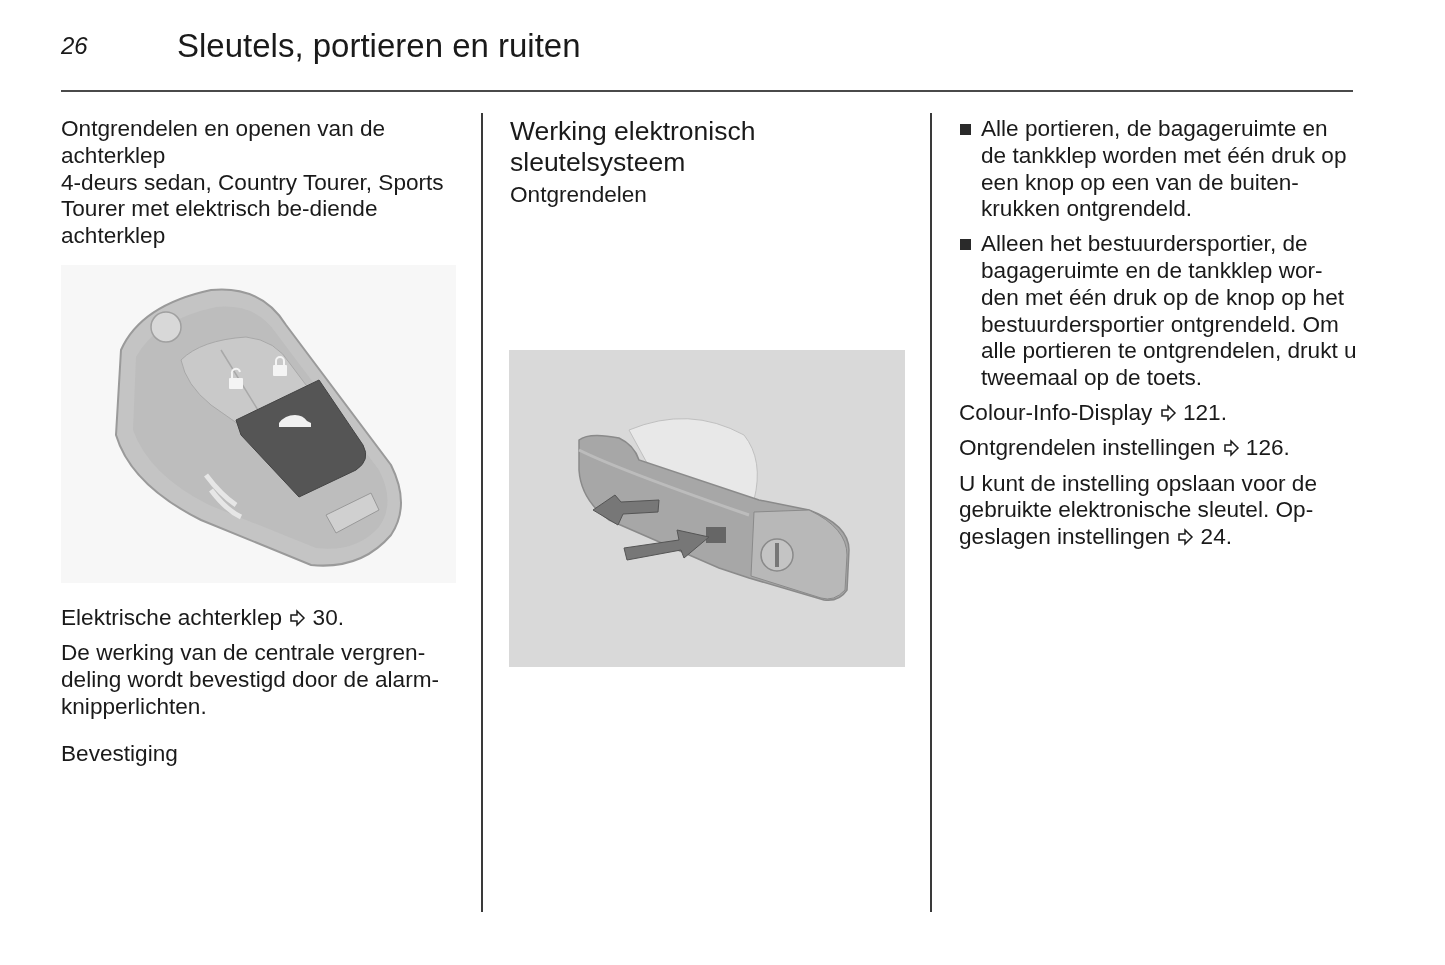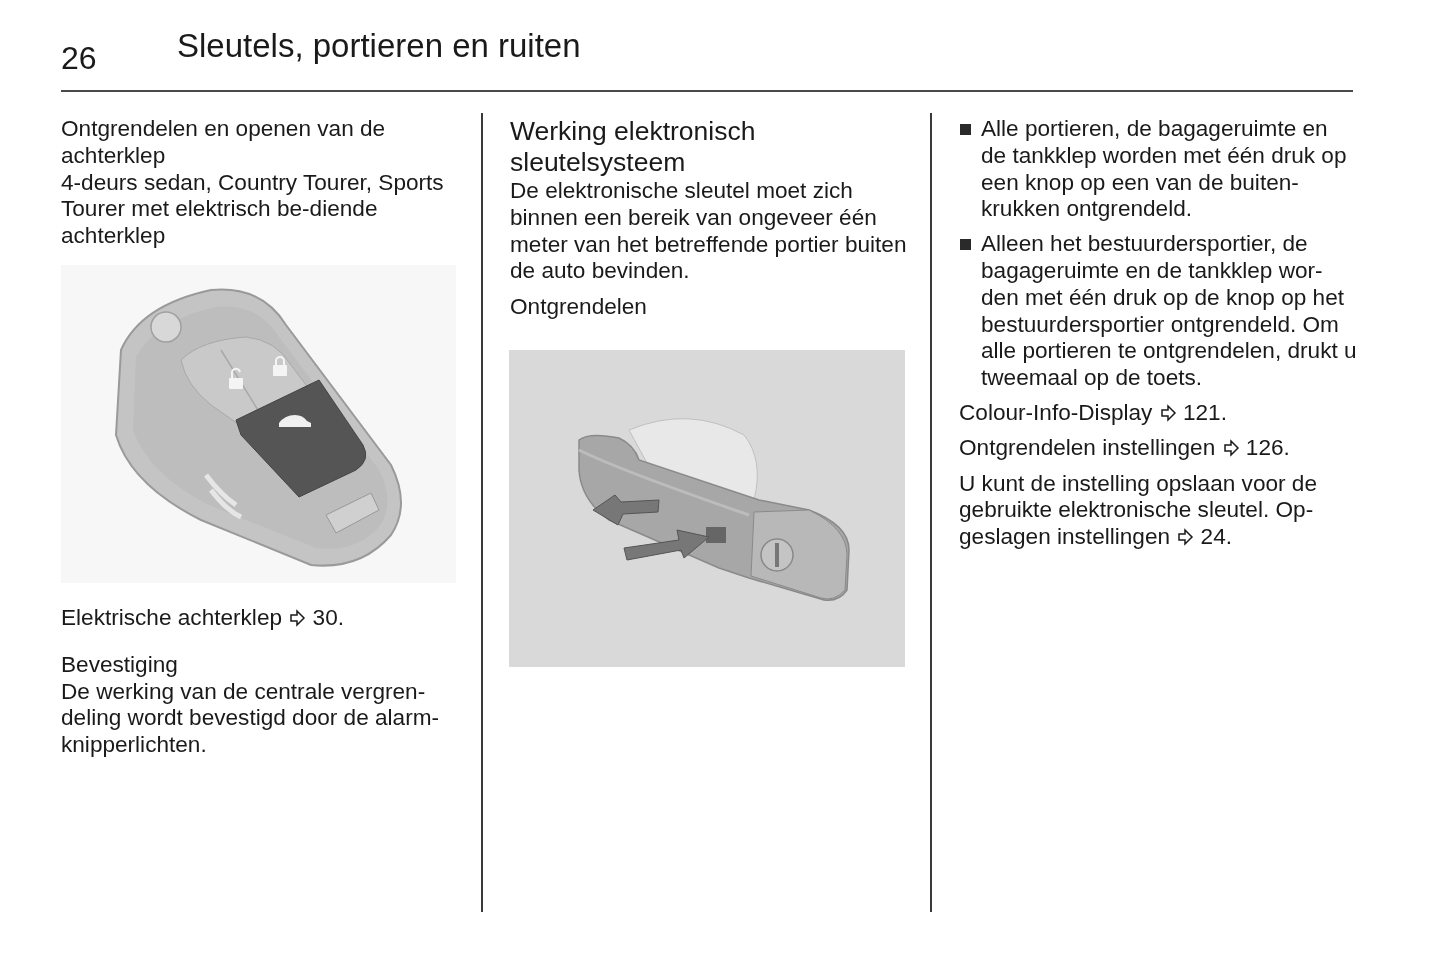--- a/index.html
+++ b/index.html
@@ -1,20 +1,20 @@
 <!DOCTYPE html>
 <html><head>
 <meta charset="utf-8">
 <style>
   html, body { margin: 0; padding: 0; background: #ffffff; }
   body {
     width: 1445px; height: 965px; position: relative; overflow: hidden;
     font-family: "Liberation Sans", sans-serif; color: #1a1a1a;
   }
-  .page-number { position: absolute; left: 61px; top: 40px; font-size: 32px; line-height: 36px; }
+  .page-number { position: absolute; left: 61px; top: 28px; font-size: 24px; line-height: 36px; font-style: italic; }
   .chapter-title { position: absolute; left: 177px; top: 28px; font-size: 33px; line-height: 36px; }
   .header-rule { position: absolute; left: 61px; top: 90px; width: 1292px; height: 2px; background: #4a4a4a; }
   .col-divider { position: absolute; top: 113px; width: 2px; height: 799px; background: #3a3a3a; }
   .col { position: absolute; top: 116px; font-size: 22.6px; line-height: 26.8px; }
   .col p { margin: 0 0 8.5px 0; }
   .col1 { left: 61px; width: 400px; }
   .col2 { left: 510px; width: 400px; }
   .col3 { left: 959px; width: 400px; }
   .section-title { font-size: 26.5px; line-height: 31px; margin: 0 0 0 0; }
   .figure { position: absolute; }
@@ -74,27 +74,26 @@
 </div>
 
 <div class="col col1" style="top:605px;">
   <p>
     <span>Elektrische achterklep</span>
     <svg class="xref" viewBox="0 0 18 18">
         <path d="M3 6 H9 V2 L16 9 L9 16 V12 H3 Z" fill="none" stroke="#1a1a1a" stroke-width="1.5"></path>
       </svg>
     <span>30.</span>
   </p>
+  <p>De werking van de centrale vergren-deling wordt bevestigd door de alarm-knipperlichten.</p>
   <p style="margin-top:20px;margin-bottom:0;">Bevestiging</p>
-  <p>De werking van de centrale vergren-deling wordt bevestigd door de alarm-knipperlichten.</p>
 </div>
 
 <div class="col col2">
   <div class="section-title" style="width:300px;">Werking elektronisch sleutelsysteem</div>
-  <p>De elektronische sleutel moet zich binnen een bereik van ongeveer één meter van het betreffende portier buiten de auto bevinden.</p>
   <p style="margin-top:4px;">Ontgrendelen</p>
 </div>
 
 <div class="figure fig-handle">
   <svg width="396" height="317" viewBox="0 0 396 317">
 
     <path d="M120 80 Q180 55 235 85 Q255 110 245 150 L150 135 Z" fill="#e8e8e8" stroke="#c0c0c0"></path>
 
     <path d="M70 90 Q80 82 110 88 Q125 95 130 110 L250 150 L300 160 Q340 175 340 200 L338 240 Q330 252 315 250 L240 228 L210 218 L100 170 Q72 150 70 120 Z" fill="#a7a7a7" stroke="#8a8a8a" stroke-width="1.5"></path>
     <path d="M70 100 Q110 120 240 165" stroke="#bcbcbc" stroke-width="3" fill="none"></path>

